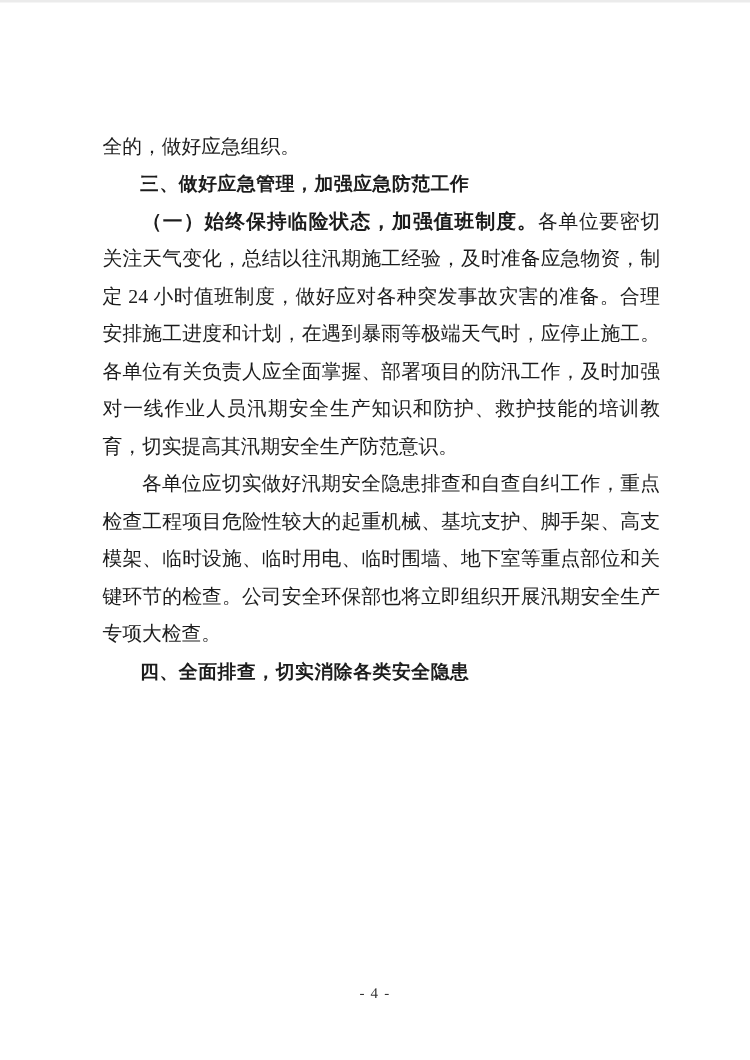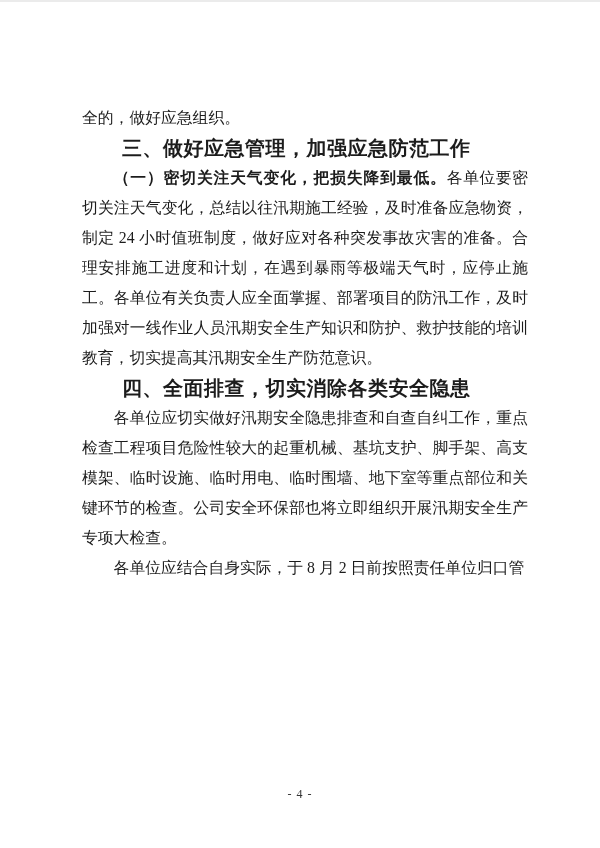--- a/index.html
+++ b/index.html
@@ -34,21 +34,21 @@
   .para {
     margin: 0;
     text-indent: 2em;
   }
   .para.continuation {
     text-indent: 0;
   }
   .para.heading {
     font-family: "Liberation Sans", "DejaVu Sans", sans-serif;
     font-weight: 700;
-    font-size: 20px;
+    font-size: 15px;
     text-align: left;
     letter-spacing: 0.5px;
   }
   .para .lead {
     font-weight: 700;
     letter-spacing: 0.3px;
   }
   .page-footer {
     position: absolute;
     left: 0;
@@ -62,19 +62,18 @@
   }
 </style>
 </head>
 <body>
 
 <div class="scan-edge-top"></div>
 
 <div class="doc-body">
     <div class="para continuation">全的，做好应急组织。</div>
     <div class="para heading">三、做好应急管理，加强应急防范工作</div>
-    <div class="para body"><span class="lead">（一）密切关注天气变化，把损失降到最低。</span>各单位要密切关注天气变化，总结以往汛期施工经验，及时准备应急物资，制定 24 小时值班制度，做好应对各种突发事故灾害的准备。合理安排施工进度和计划，在遇到暴雨等极端天气时，应停止施工。各单位有关负责人应全面掌握、部署项目的防汛工作，及时加强对一线作业人员汛期安全生产知识和防护、救护技能的培训教育，切实提高其汛期安全生产防范意识。</div>
+    <div class="para body"><span class="lead">（一）始终保持临险状态，加强值班制度。</span>各单位要密切关注天气变化，总结以往汛期施工经验，及时准备应急物资，制定 24 小时值班制度，做好应对各种突发事故灾害的准备。合理安排施工进度和计划，在遇到暴雨等极端天气时，应停止施工。各单位有关负责人应全面掌握、部署项目的防汛工作，及时加强对一线作业人员汛期安全生产知识和防护、救护技能的培训教育，切实提高其汛期安全生产防范意识。</div>
+    <div class="para body">各单位应切实做好汛期安全隐患排查和自查自纠工作，重点检查工程项目危险性较大的起重机械、基坑支护、脚手架、高支模架、临时设施、临时用电、临时围墙、地下室等重点部位和关键环节的检查。公司安全环保部也将立即组织开展汛期安全生产专项大检查。</div>
     <div class="para heading">四、全面排查，切实消除各类安全隐患</div>
-    <div class="para body">各单位应切实做好汛期安全隐患排查和自查自纠工作，重点检查工程项目危险性较大的起重机械、基坑支护、脚手架、高支模架、临时设施、临时用电、临时围墙、地下室等重点部位和关键环节的检查。公司安全环保部也将立即组织开展汛期安全生产专项大检查。</div>
-    <div class="para body">各单位应结合自身实际，于 8 月 2 日前按照责任单位归口管</div>
   </div>
 
 <div class="page-footer">- 4 -</div>
 
 </body></html>

